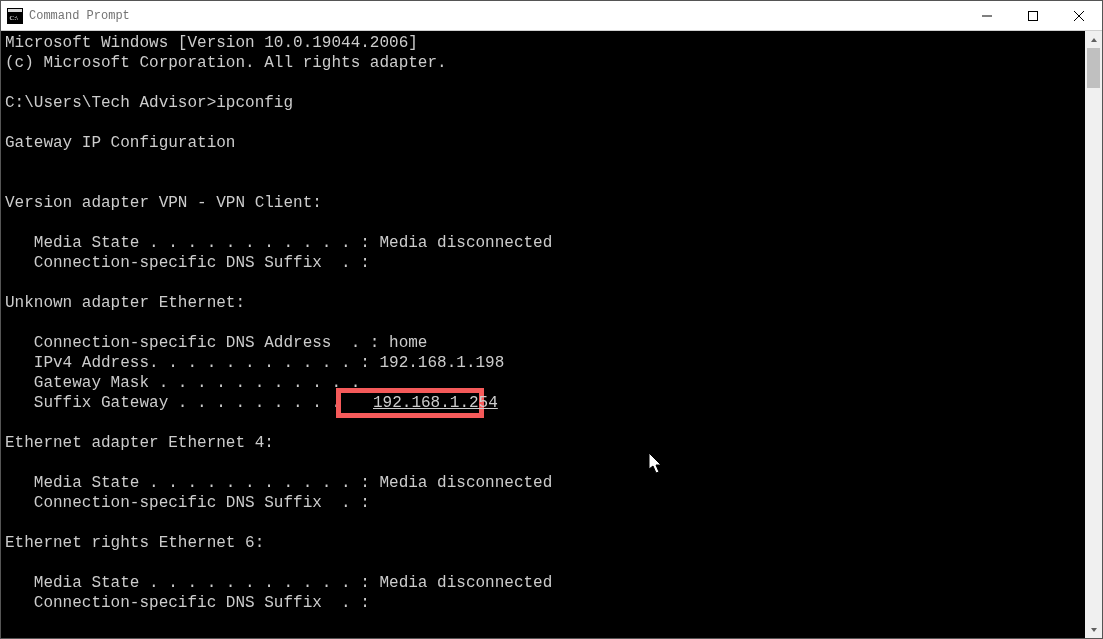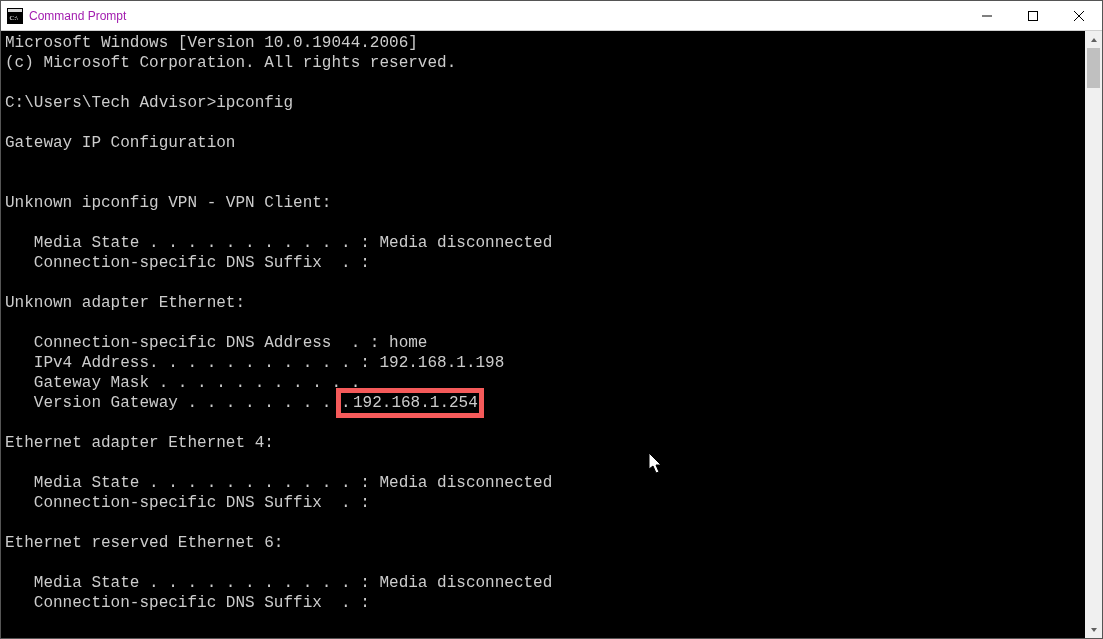--- a/index.html
+++ b/index.html
@@ -43,21 +43,22 @@
       display: inline-flex;
       align-items: center;
       justify-content: center;
     }
     .app-icon svg {
       width: 16px;
       height: 16px;
     }
     .title-text {
       font-size: 12px;
-      color: #a21caf;
+      color: #737373;
+      font-family: Liberation Mono, monospace;
     }
     .titlebar-right {
       display: flex;
       height: 100%;
     }
     .win-btn {
       width: 46px;
       height: 100%;
       display: flex;
       align-items: center;
@@ -171,45 +172,45 @@
         <svg width="10" height="10" viewBox="0 0 10 10">
             <line x1="0" y1="0" x2="10" y2="10" stroke="#000" stroke-width="1"></line>
             <line x1="10" y1="0" x2="0" y2="10" stroke="#000" stroke-width="1"></line>
           </svg>
       </div>
     </div>
   </div>
 
   <div class="terminal-area">
     <div class="terminal"><span>Microsoft Windows [Version 10.0.19044.2006]</span>
-<span>(c) Microsoft Corporation. All rights reserved.</span>
+<span>(c) Microsoft Corporation. All rights adapter.</span>
 <span></span>
 <span>C:\Users\Tech Advisor&gt;ipconfig</span>
 <span></span>
 <span>Gateway IP Configuration</span>
 <span></span>
 <span></span>
-<span>Unknown ipconfig VPN - VPN Client:</span>
+<span>Version adapter VPN - VPN Client:</span>
 <span></span>
 <span>   Media State . . . . . . . . . . . : Media disconnected</span>
 <span>   Connection-specific DNS Suffix  . :</span>
 <span></span>
 <span>Unknown adapter Ethernet:</span>
 <span></span>
 <span>   Connection-specific DNS Address  . : home</span>
 <span>   IPv4 Address. . . . . . . . . . . : 192.168.1.198</span>
 <span>   Gateway Mask . . . . . . . . . . .</span>
-<span>   Version Gateway . . . . . . . . .</span>
+<span>   Suffix Gateway . . . . . . . . .</span>
 <span></span>
 <span>Ethernet adapter Ethernet 4:</span>
 <span></span>
 <span>   Media State . . . . . . . . . . . : Media disconnected</span>
 <span>   Connection-specific DNS Suffix  . :</span>
 <span></span>
-<span>Ethernet reserved Ethernet 6:</span>
+<span>Ethernet rights Ethernet 6:</span>
 <span></span>
 <span>   Media State . . . . . . . . . . . : Media disconnected</span>
 <span>   Connection-specific DNS Suffix  . :</span></div>
 
     <div class="scrollbar">
       <div class="scroll-arrow">
         <svg width="8" height="8" viewBox="0 0 8 8">
             <polygon points="4,2 7,6 1,6" fill="#606060"></polygon>
           </svg>
       </div>
@@ -217,21 +218,21 @@
         <div class="scroll-thumb"></div>
       </div>
       <div class="scroll-arrow bottom">
         <svg width="8" height="8" viewBox="0 0 8 8">
             <polygon points="1,2 7,2 4,6" fill="#606060"></polygon>
           </svg>
       </div>
     </div>
 
     <div class="highlight-box" style="left:335px; top:357px; width:148px; height:30px;"></div>
-    <div class="highlight-text" style="left:352px; top:362px;">192.168.1.254</div>
+    <div class="highlight-text" style="left:372px; top:362px;text-decoration:underline;">192.168.1.254</div>
 
     <div class="cursor-pointer" style="left:648px; top:422px;">
       <svg viewBox="0 0 16 22">
         <polygon points="0,0 0,16 4,13 7,20 10,19 7,12 12,12" fill="#fff" stroke="#000" stroke-width="1"></polygon>
       </svg>
     </div>
   </div>
 </div>
 
 </body></html>

